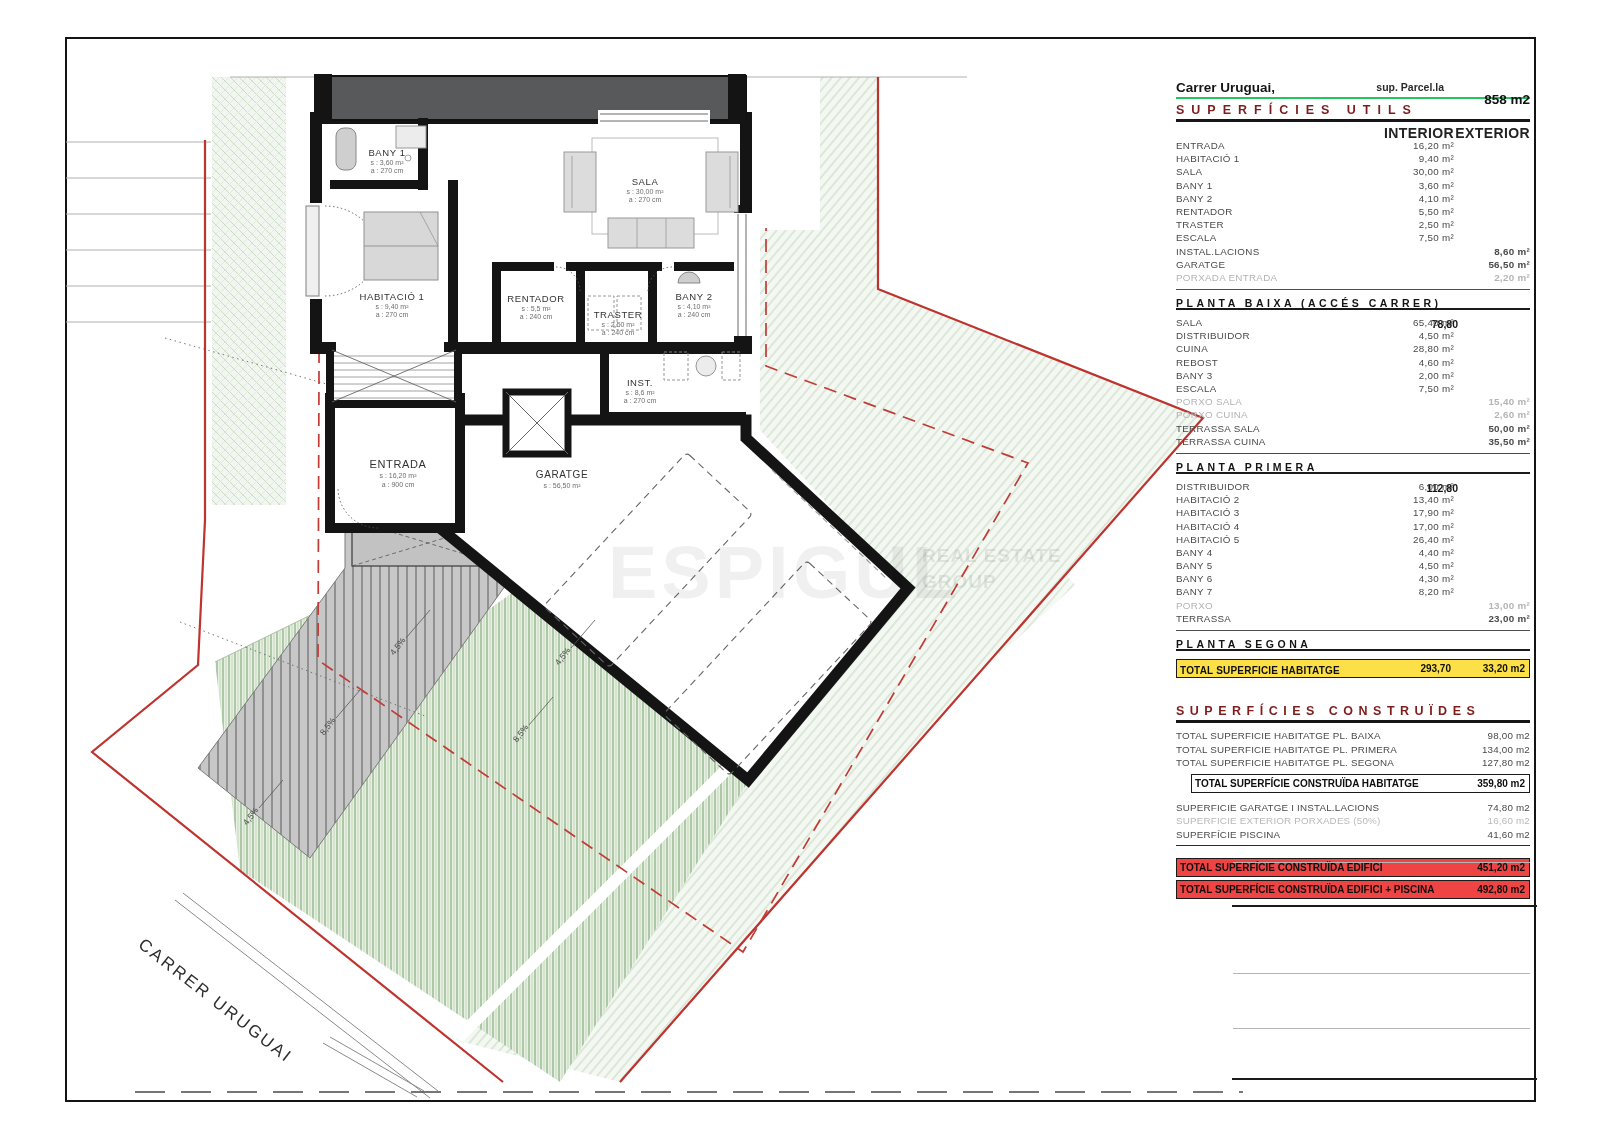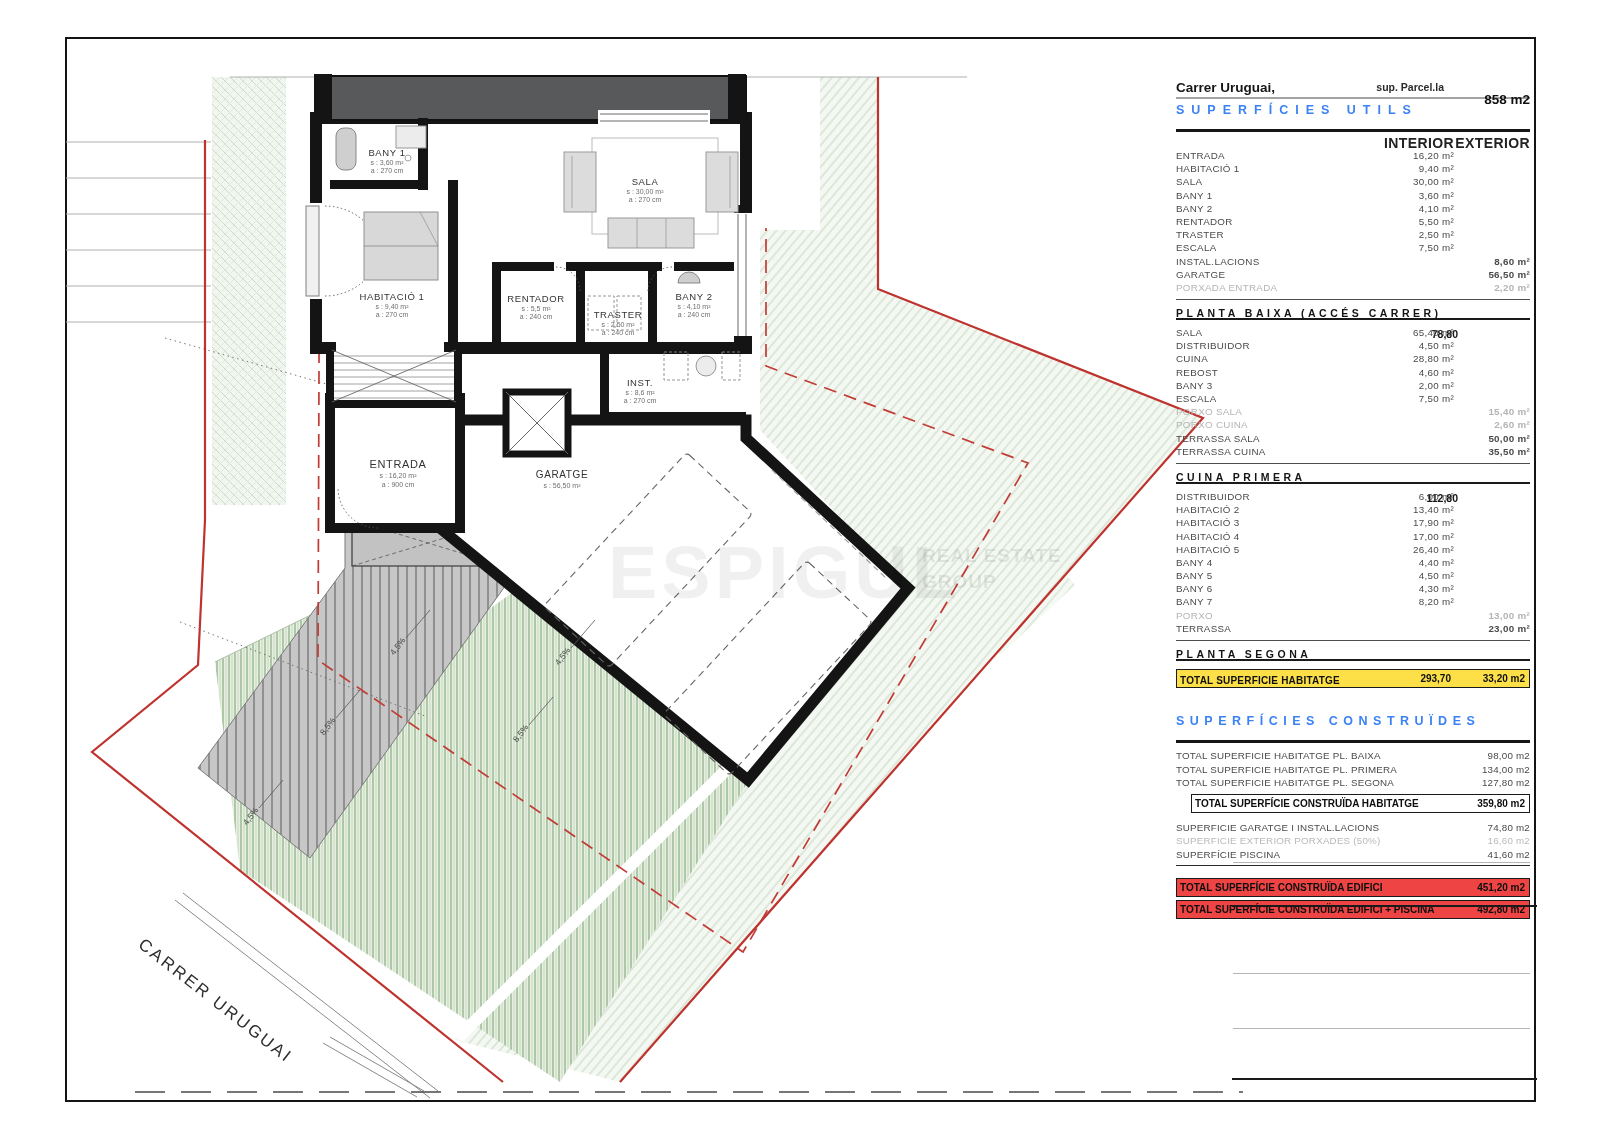--- a/index.html
+++ b/index.html
@@ -3,25 +3,25 @@
 <meta charset="utf-8">
 <style>
   html,body{margin:0;padding:0;background:#ffffff;}
   body{font-family:"Liberation Sans", sans-serif; width:1600px; height:1131px; position:relative; overflow:hidden;}
   #page{position:absolute; left:0; top:0; width:1600px; height:1131px; background:#fff;}
   #frame{position:absolute; left:65px; top:37px; width:1471px; height:1065px; border:2.5px solid #141414; box-sizing:border-box;}
   #plan-svg{position:absolute; left:0; top:0; width:1600px; height:1131px;}
 
   
   #panel{position:absolute; left:1176px; top:78px; width:354px; color:#3d3d3d;}
-  .title-row{position:relative; border-bottom:2px solid #a3a3a3; padding-bottom:3px; height:16px;}
+  .title-row{position:relative; border-bottom:2px solid #22c55e; padding-bottom:3px; height:16px;}
   .t-street{font-weight:bold; font-size:13.5px; color:#151515;}
   .t-parcel-label{position:absolute; right:86px; top:3px; font-weight:bold; font-size:10.5px; color:#2a2a2a;}
   .t-parcel-value{position:absolute; right:0; top:0; font-weight:bold; font-size:13.5px; color:#111;margin-top:14px;}
-  .sec-head{font-weight:bold; font-size:12.5px; letter-spacing:7px; color:#3b82f6; padding:4px 0 12px 0; border-bottom:3px solid #161616;}
+  .sec-head{font-weight:bold; font-size:12.5px; letter-spacing:7px; color:#7f1d1d; padding:4px 0 2px 0; border-bottom:3px solid #161616;}
   .col-head{position:relative; height:14px; margin-top:3px;}
   .col-head span{position:absolute; top:0; font-weight:bold; font-size:14px; color:#222; letter-spacing:.4px;}
   .ch-int{right:76px;} .ch-ext{right:0px;}
   .t-row{position:relative; height:13.2px; font-size:9.8px; line-height:13.2px; color:#4a4a4a; letter-spacing:.3px;}
   .t-row .lbl{display:inline-block; max-width:230px; white-space:nowrap; overflow:hidden;}
   .t-row .v-int{position:absolute; right:76px; top:0;}
   .t-row .v-ext{position:absolute; right:0px; top:0;font-weight:bold;}
   .t-row.muted{color:#b4b4b4;}
   .planta-bar{position:relative; margin:5px 0 6px 0; border-top:1px solid #4d4d4d; border-bottom:2.5px solid #1a1a1a; padding:3px 0 2px 0; height:13px;}
   .planta-bar .pb-label{font-weight:bold; font-size:10.5px; letter-spacing:3.5px; color:#141414;}
@@ -299,21 +299,21 @@
         <div class="t-row"><span class="lbl">SALA</span><span class="v-int">65,40 m²</span></div>
         <div class="t-row"><span class="lbl">DISTRIBUIDOR</span><span class="v-int">4,50 m²</span></div>
         <div class="t-row"><span class="lbl">CUINA</span><span class="v-int">28,80 m²</span></div>
         <div class="t-row"><span class="lbl">REBOST</span><span class="v-int">4,60 m²</span></div>
         <div class="t-row"><span class="lbl">BANY 3</span><span class="v-int">2,00 m²</span></div>
         <div class="t-row"><span class="lbl">ESCALA</span><span class="v-int">7,50 m²</span></div>
         <div class="t-row muted"><span class="lbl">PORXO SALA</span><span class="v-ext">15,40 m²</span></div>
         <div class="t-row muted"><span class="lbl">PORXO CUINA</span><span class="v-ext">2,60 m²</span></div>
         <div class="t-row"><span class="lbl">TERRASSA SALA</span><span class="v-ext">50,00 m²</span></div>
         <div class="t-row"><span class="lbl">TERRASSA CUINA</span><span class="v-ext">35,50 m²</span></div>
-        <div class="planta-bar"><span class="pb-label">CUINA PRIMERA</span><span class="pb-value">112,80</span></div>
+        <div class="planta-bar"><span class="pb-label">PLANTA PRIMERA</span><span class="pb-value">112,80</span></div>
         <div class="t-row"><span class="lbl">DISTRIBUIDOR</span><span class="v-int">6,00 m²</span></div>
         <div class="t-row"><span class="lbl">HABITACIÓ 2</span><span class="v-int">13,40 m²</span></div>
         <div class="t-row"><span class="lbl">HABITACIÓ 3</span><span class="v-int">17,90 m²</span></div>
         <div class="t-row"><span class="lbl">HABITACIÓ 4</span><span class="v-int">17,00 m²</span></div>
         <div class="t-row"><span class="lbl">HABITACIÓ 5</span><span class="v-int">26,40 m²</span></div>
         <div class="t-row"><span class="lbl">BANY 4</span><span class="v-int">4,40 m²</span></div>
         <div class="t-row"><span class="lbl">BANY 5</span><span class="v-int">4,50 m²</span></div>
         <div class="t-row"><span class="lbl">BANY 6</span><span class="v-int">4,30 m²</span></div>
         <div class="t-row"><span class="lbl">BANY 7</span><span class="v-int">8,20 m²</span></div>
         <div class="t-row muted"><span class="lbl">PORXO</span><span class="v-ext">13,00 m²</span></div>

